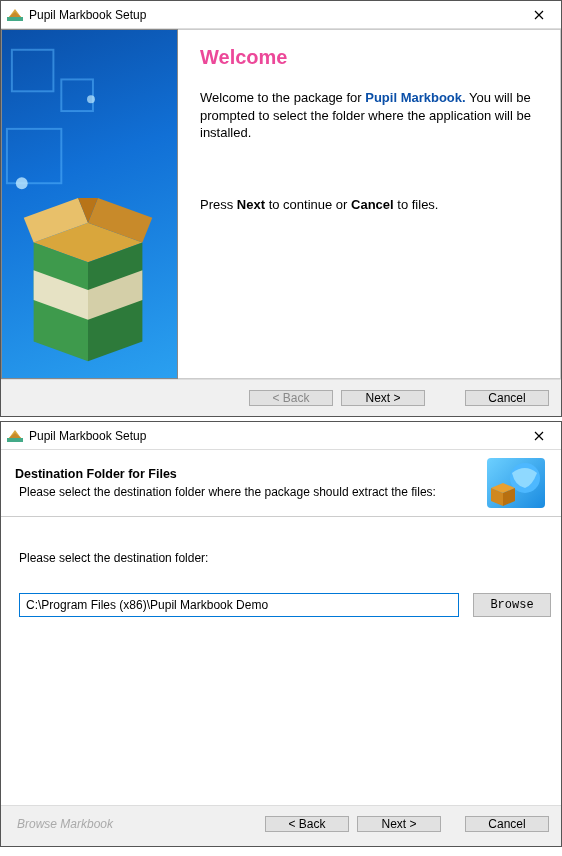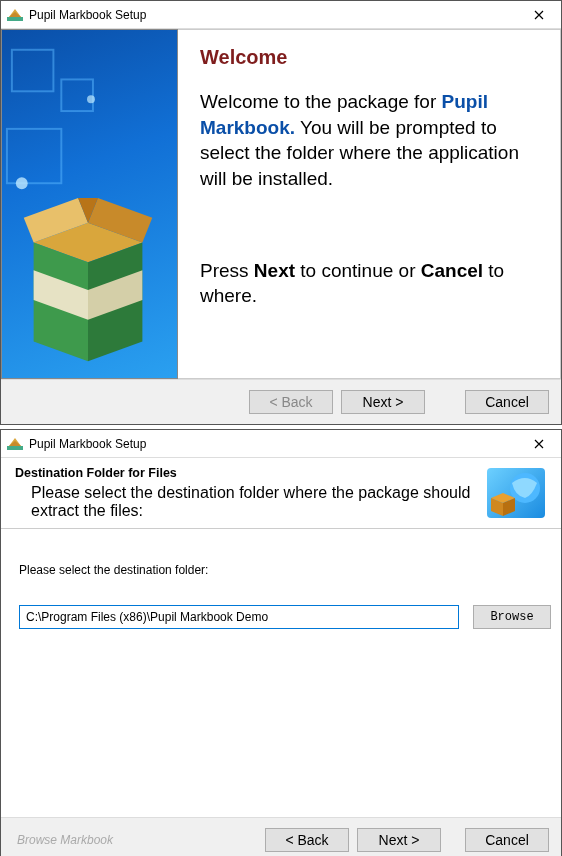--- a/index.html
+++ b/index.html
@@ -68,44 +68,44 @@
     padding: 16px 16px 10px 22px;
     background: #fff;
     border: 1px solid #ccc;
     border-left: none;
     height: 350px;
   }
   .welcome-h {
     font-size: 20px;
     font-weight: bold;
     margin: 0 0 20px 0;
-    color: #7f1d1d;
+    color: #ec4899;
   }
   .para {
-    font-size: 19px;
+    font-size: 13px;
     line-height: 1.35;
     color: #000;
   }
   .para .brand { color: #0a4fa8; font-weight: bold; }
   .para b { font-weight: bold; }
 
   .button-row {
     display: flex;
     justify-content: flex-end;
     gap: 8px;
     padding: 10px 12px;
     background: #f0f0f0;
     border-top: 1px solid #ddd;
   }
   .btn {
     min-width: 84px;
-    height: 24px;
+    height: 16px;
     border: 1px solid #adadad;
     background: #e1e1e1;
-    font-size: 14px;
+    font-size: 12px;
     cursor: pointer;
     padding: 0 8px;
     font-family: inherit;
   }
   .btn:disabled {
     color: #888;
     cursor: default;
   }
   .btn-gap { width: 24px; }
 
@@ -119,22 +119,22 @@
     border-bottom: 1px solid #ccc;
     background: #fff;
     min-height: 64px;
   }
   .header2-text .htitle {
     font-weight: bold;
     font-size: 12.5px;
     margin-bottom: 4px;
   }
   .header2-text .hsub {
-    font-size: 16px;
-    margin-left: 16px;
+    font-size: 12px;
+    margin-left: 4px;
   }
   .header2-icon {
     width: 58px; height: 50px;
     background: linear-gradient(135deg, #6dd0ff 0%, #1a8be0 100%);
     border-radius: 4px;
     position: relative;
     flex-shrink: 0;
   }
   .win2-body {
     padding: 34px 10px 10px 18px;
@@ -227,21 +227,21 @@
         </g>
       </svg>
     </div>
     <div class="content1">
       <h1 class="welcome-h">Welcome</h1>
       <p class="para">
         <span>Welcome to the package for </span><span class="brand">Pupil Markbook.</span><span> You will be prompted to select the folder where the application will be installed.</span>
       </p>
       <br><br>
       <p class="para">
-        <span>Press </span><b>Next</b><span> to continue or </span><b>Cancel</b><span> to where.</span>
+        <span>Press </span><b>Next</b><span> to continue or </span><b>Cancel</b><span> to files.</span>
       </p>
     </div>
   </div>
 
   <div class="button-row">
     <button class="btn" disabled="">&lt; Back</button>
     <button class="btn">Next &gt;</button>
     <div class="btn-gap"></div>
     <button class="btn">Cancel</button>
   </div>

